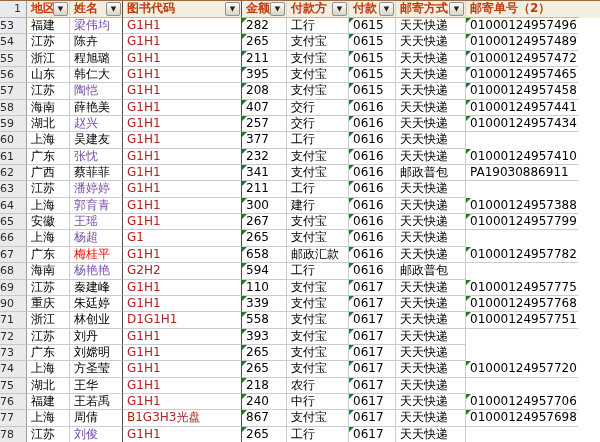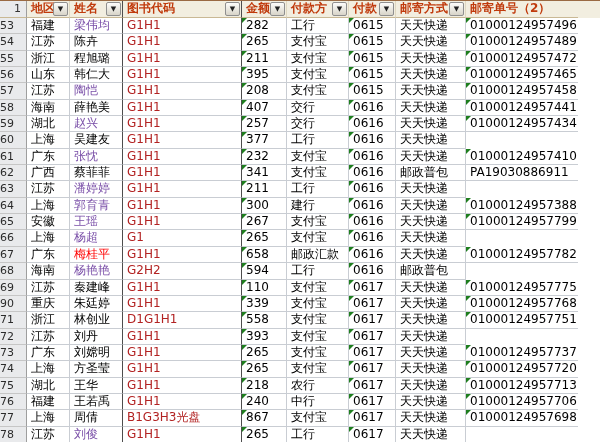--- a/index.html
+++ b/index.html
@@ -304,21 +304,20 @@
       </div>
       <div class="row">
         <div class="cell rn w0">73</div>
         <div class="cell w1">广东</div>
         <div class="cell w2">刘嫦明</div>
         <div class="cell w3 code">G1H1</div>
         <div class="cell w4">265<i class="tri"></i></div>
         <div class="cell w5">支付宝</div>
         <div class="cell w6">0617<i class="tri"></i></div>
         <div class="cell w7">天天快递</div>
-        <div class="cell w8">01000124957737<i class="tri"></i></div>
       </div>
       <div class="row">
         <div class="cell rn w0">74</div>
         <div class="cell w1">上海</div>
         <div class="cell w2">方圣莹</div>
         <div class="cell w3 code">G1H1</div>
         <div class="cell w4">265<i class="tri"></i></div>
         <div class="cell w5">支付宝</div>
         <div class="cell w6">0617<i class="tri"></i></div>
         <div class="cell w7">天天快递</div>
@@ -326,21 +325,20 @@
       </div>
       <div class="row">
         <div class="cell rn w0">75</div>
         <div class="cell w1">湖北</div>
         <div class="cell w2">王华</div>
         <div class="cell w3 code">G1H1</div>
         <div class="cell w4">218<i class="tri"></i></div>
         <div class="cell w5">农行</div>
         <div class="cell w6">0617<i class="tri"></i></div>
         <div class="cell w7">天天快递</div>
-        <div class="cell w8">01000124957713<i class="tri"></i></div>
       </div>
       <div class="row">
         <div class="cell rn w0">76</div>
         <div class="cell w1">福建</div>
         <div class="cell w2">王若禹</div>
         <div class="cell w3 code">G1H1</div>
         <div class="cell w4">240<i class="tri"></i></div>
         <div class="cell w5">中行</div>
         <div class="cell w6">0617<i class="tri"></i></div>
         <div class="cell w7">天天快递</div>

